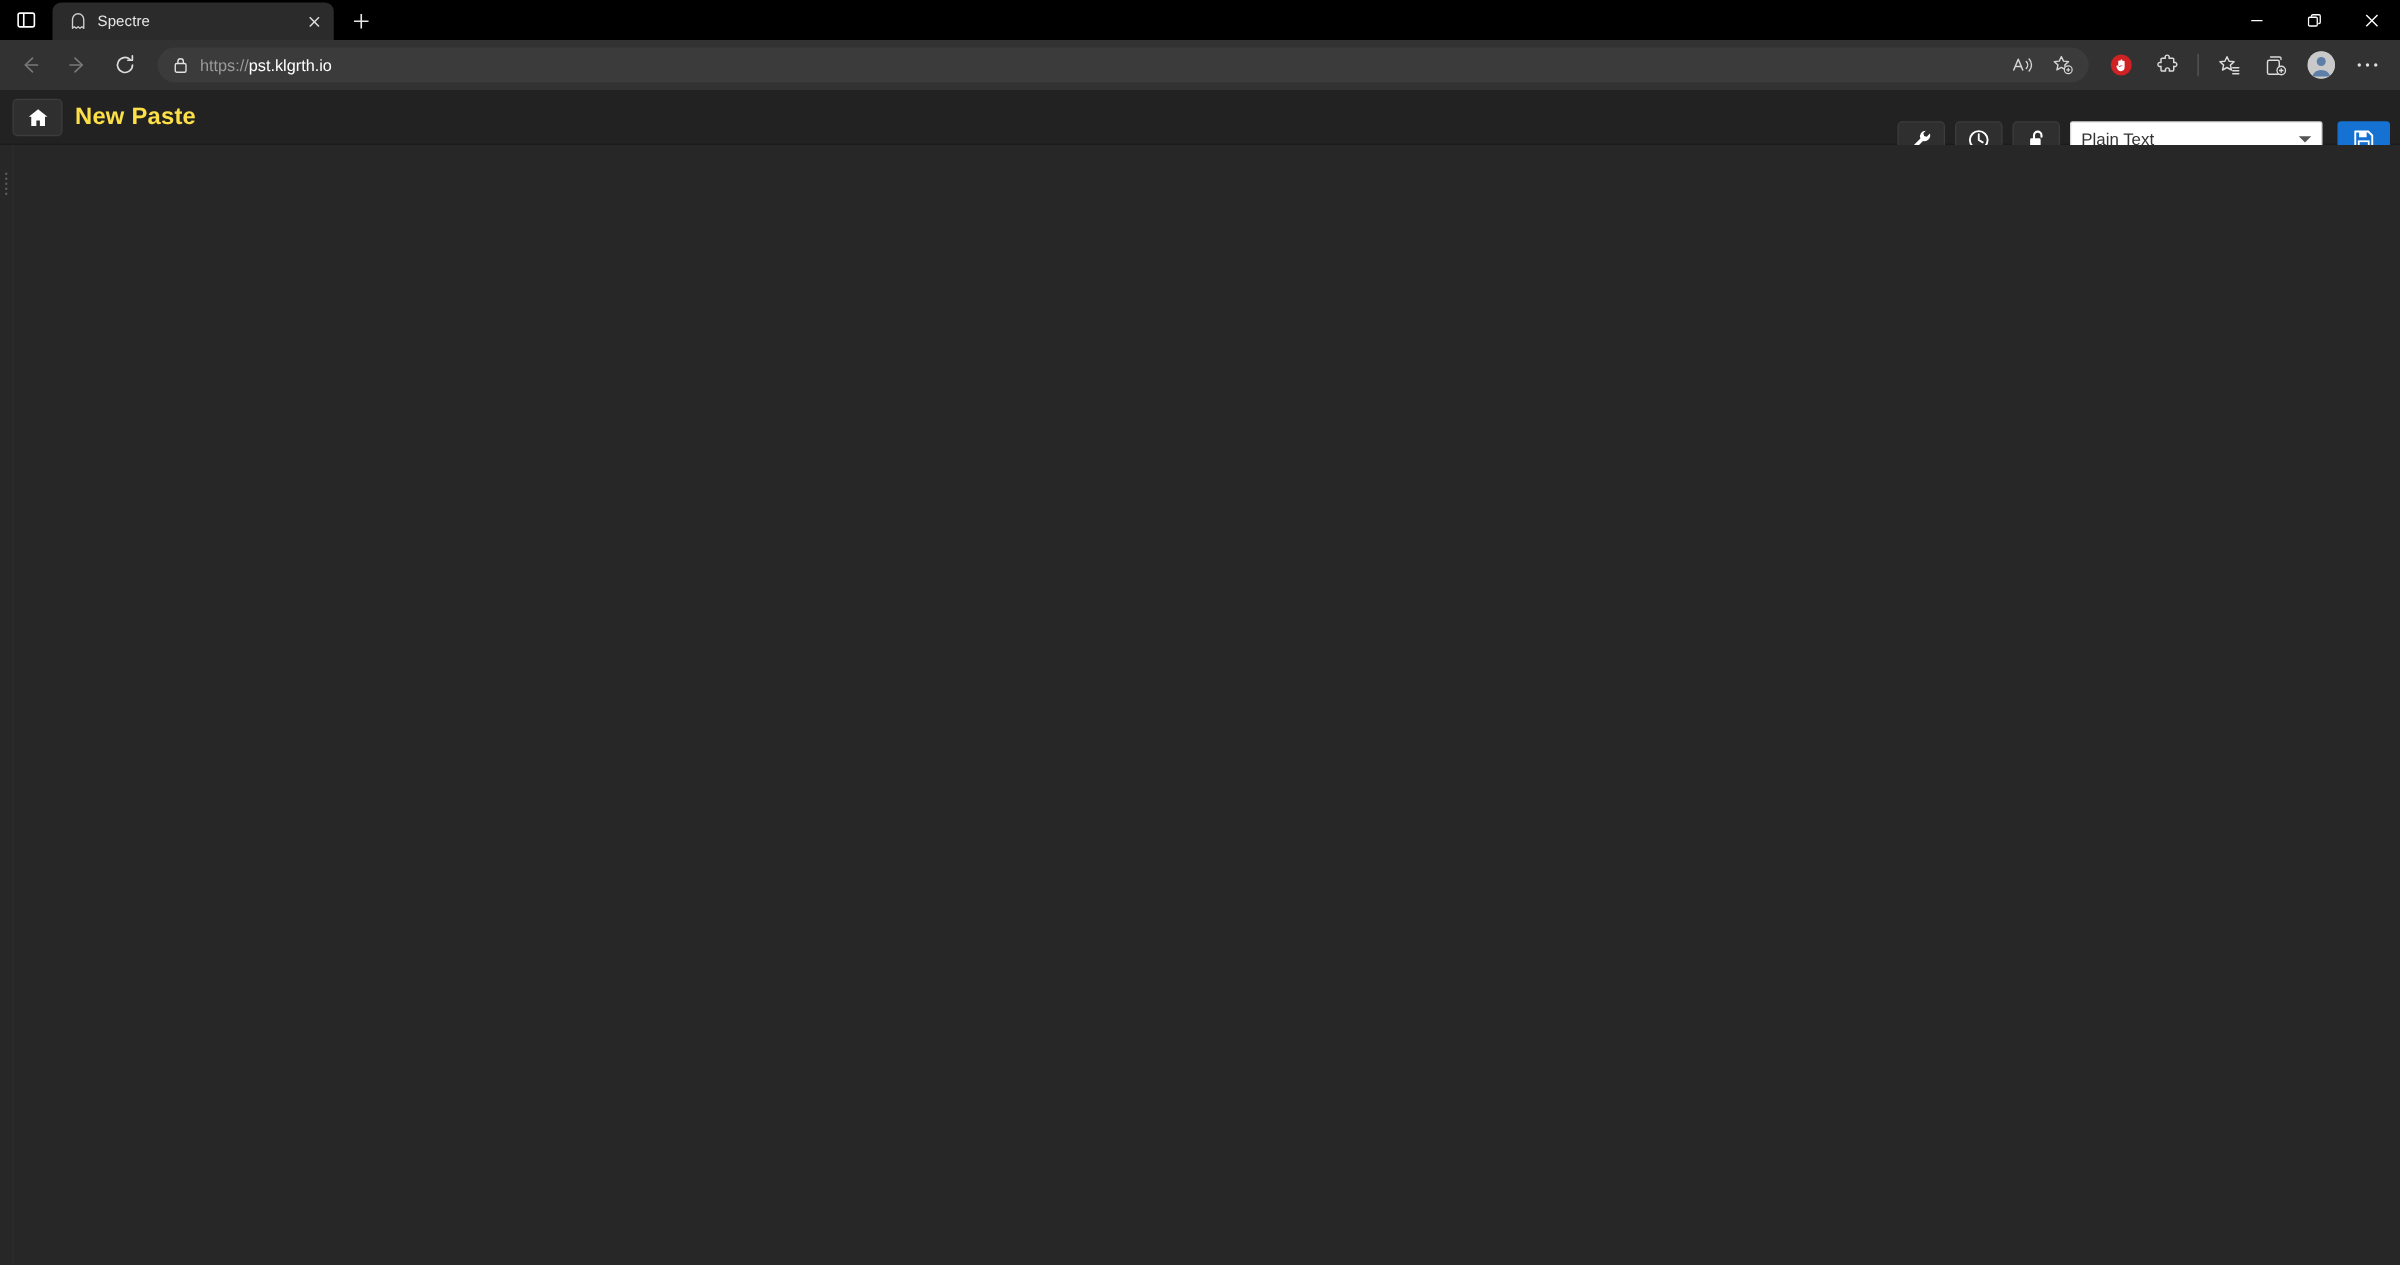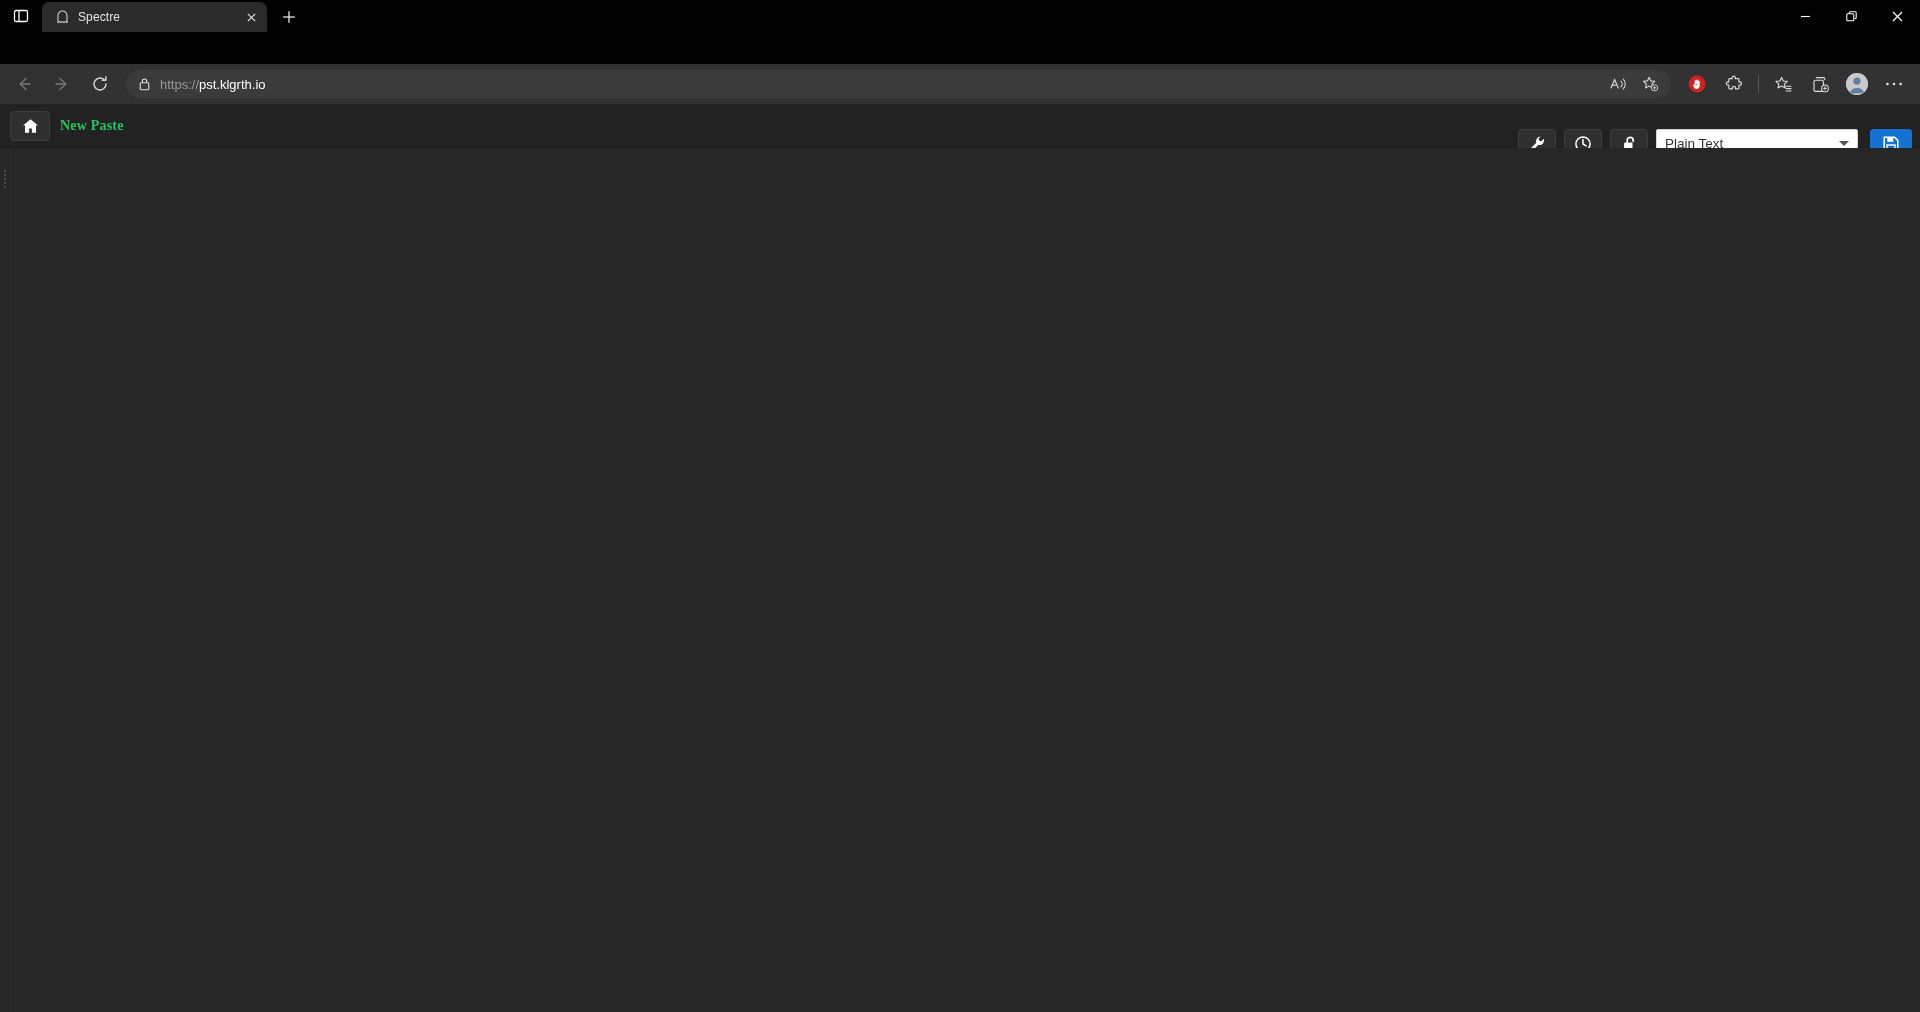--- a/index.html
+++ b/index.html
@@ -40,21 +40,21 @@
   .newtab-btn {
     width:32px; height:30px; margin-left:6px; border-radius:5px;
     display:flex; align-items:center; justify-content:center; cursor:pointer;
   }
   .winctl { position:absolute; right:0; top:0; height:32px; display:flex; }
   .winctl-btn { width:46px; height:32px; display:flex; align-items:center; justify-content:center; cursor:pointer; }
 
   
   .navbar {
     height:40px; background:#323232; display:flex; align-items:center;
-    padding: 0 6px; gap:2px; flex:0 0 40px;margin-top:32px;
+    padding: 0 6px; gap:2px; flex:0 0 40px;
   }
   .nav-btn {
     width:36px; height:32px; border-radius:5px; display:flex; align-items:center; justify-content:center;
     cursor:pointer;
   }
   .nav-btn.disabled { opacity:0.45; }
   .omnibox {
     flex:1 1 auto; height:28px; background:#3b3b3b; border-radius:14px;
     display:flex; align-items:center; padding:0 6px 0 4px; margin: 0 6px; gap:2px;
     min-width:0; cursor:text;
@@ -81,23 +81,22 @@
     padding: 0 8px 0 10px; gap:10px; flex:0 0 44px;
     border-bottom:1px solid #1b1b1b;
   }
   .btn-dark {
     background:#2f2f2f; border:1px solid #3d3d3d; border-radius:4px;
     height:30px; min-width:38px; display:flex; align-items:center; justify-content:center;
     cursor:pointer;
   }
   .home-btn { width:40px; }
   .app-title {
-    color:#22c55e; font-size:14px; font-weight:bold; letter-spacing:0.2px;
+    color:#fde047; font-size:19px; font-weight:bold; letter-spacing:0.2px;
     white-space:nowrap;
-    font-family:Liberation Serif, serif;
   }
   .header-spacer { flex:1 1 auto; }
   .header-tools { display:flex; align-items:center; gap:8px;margin-top:36px; }
   .lang-select {
     width:202px; height:30px; background:#ffffff; border:1px solid #d8d8d8; border-radius:2px;
     display:flex; align-items:center; padding: 0 8px; cursor:pointer;
   }
   .lang-select .val { flex:1 1 auto; color:#333333; font-size:13.5px; white-space:nowrap; overflow:hidden;}
   .caret { width:0; height:0; border-left:5px solid transparent; border-right:5px solid transparent; border-top:5px solid #555; flex:0 0 auto;}
   .save-btn {

